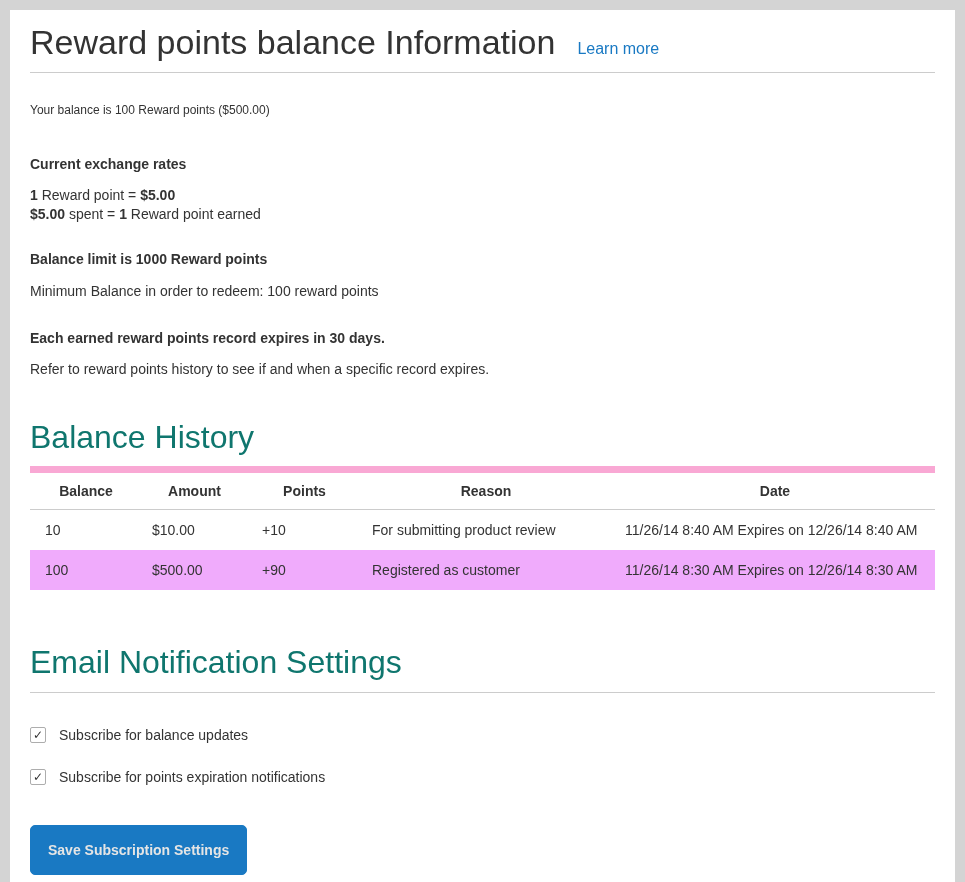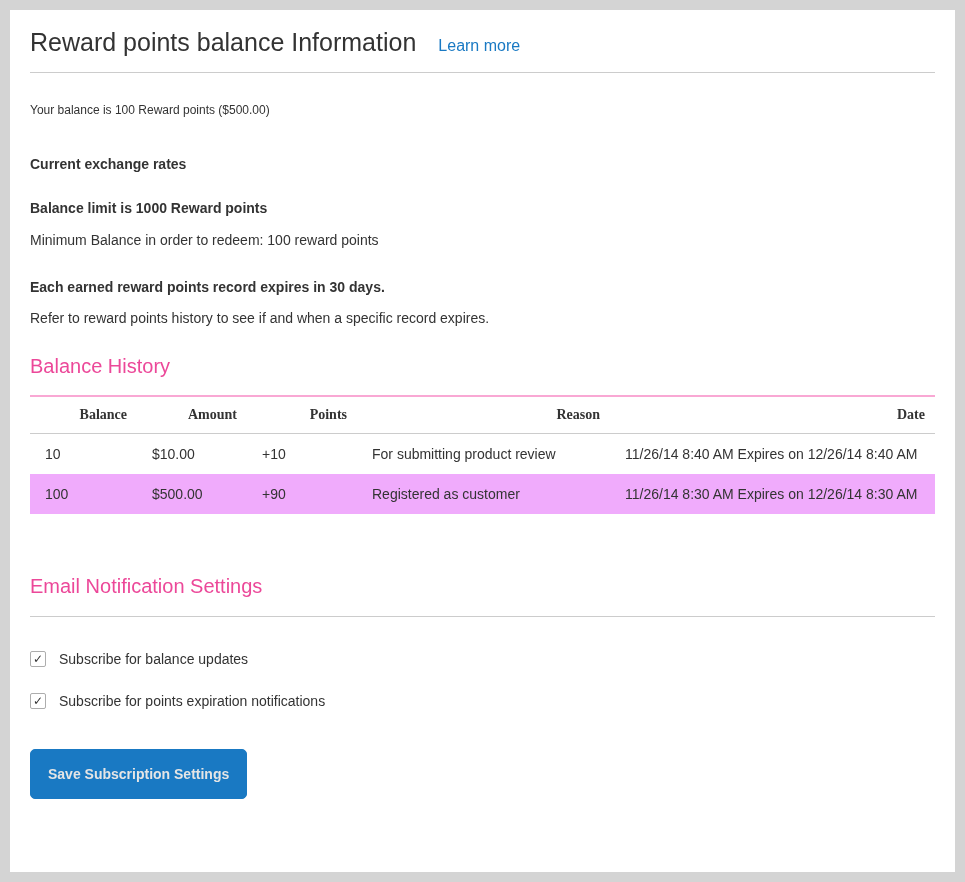--- a/index.html
+++ b/index.html
@@ -19,21 +19,21 @@
     min-height: 862px;
     padding: 16px 20px 24px 20px;
   }
   .card-header {
     display: flex;
     align-items: baseline;
     gap: 22px;
   }
   h1.page-title {
     margin: 0;
-    font-size: 25px;
+    font-size: 34px;
     font-weight: 300;
     line-height: 32px;
     color: #333333;
   }
   a.learn-more {
     color: #1979c3;
     font-size: 16px;
     text-decoration: none;
     cursor: pointer;
   }
@@ -56,40 +56,39 @@
   .rates {
     margin: 13px 0 0 0;
     line-height: 19px;
   }
   .rates .b { font-weight: 700; }
   .mt-limit { margin-top: 26px; }
   .plain-line { margin: 13px 0 0 0; line-height: 20px; }
   .mt-expire { margin-top: 28px; }
   .plain-line.tight { margin-top: 12px; }
   h2.section-title {
-    margin: 22px 0 0 0;
-    font-size: 20px;
+    margin: 42px 0 0 0;
+    font-size: 32px;
     font-weight: 300;
     line-height: 32px;
-    color: #ec4899;
+    color: #0f766e;
   }
   h2.section-title.email { margin-top: 56px; }
   table.history {
     margin-top: 13px;
     width: 100%;
     border-collapse: collapse;
     font-size: 14px;
   }
   table.history th {
-    text-align: right;
+    text-align: center;
     font-weight: 700;
     padding: 10px 10px 10px 15px;
-    border-top: 2px solid #f9a8d4;
+    border-top: 7px solid #f9a8d4;
     border-bottom: 1px solid #cccccc;
-    font-family: Liberation Serif, serif;
   }
   table.history td {
     text-align: left;
     padding: 12px 10px 12px 15px;
   }
   table.history tbody tr.stripe { background: #f0abfc; }
   .col-balance { width: 107px; }
   .col-amount { width: 110px; }
   .col-points { width: 110px; }
   .col-reason { width: 253px; }
@@ -137,20 +136,24 @@
 
   <div class="card-header">
     <h1 class="page-title">Reward points balance Information</h1>
     <a class="learn-more">Learn more</a>
   </div>
   <hr class="rule">
 
   <p class="balance-summary">Your balance is 100 Reward points ($500.00)</p>
 
   <p class="bold-line mt-exchange">Current exchange rates</p>
+  <p class="rates">
+    <span><span class="b">1</span><span> Reward point = </span><span class="b">$5.00</span></span><br>
+    <span><span class="b">$5.00</span><span> spent = </span><span class="b">1</span><span> Reward point earned</span></span>
+  </p>
 
   <p class="bold-line mt-limit">Balance limit is 1000 Reward points</p>
   <p class="plain-line">Minimum Balance in order to redeem: 100 reward points</p>
 
   <p class="bold-line mt-expire">Each earned reward points record expires in 30 days.</p>
   <p class="plain-line tight">Refer to reward points history to see if and when a specific record expires.</p>
 
   <h2 class="section-title">Balance History</h2>
 
   <table class="history">

